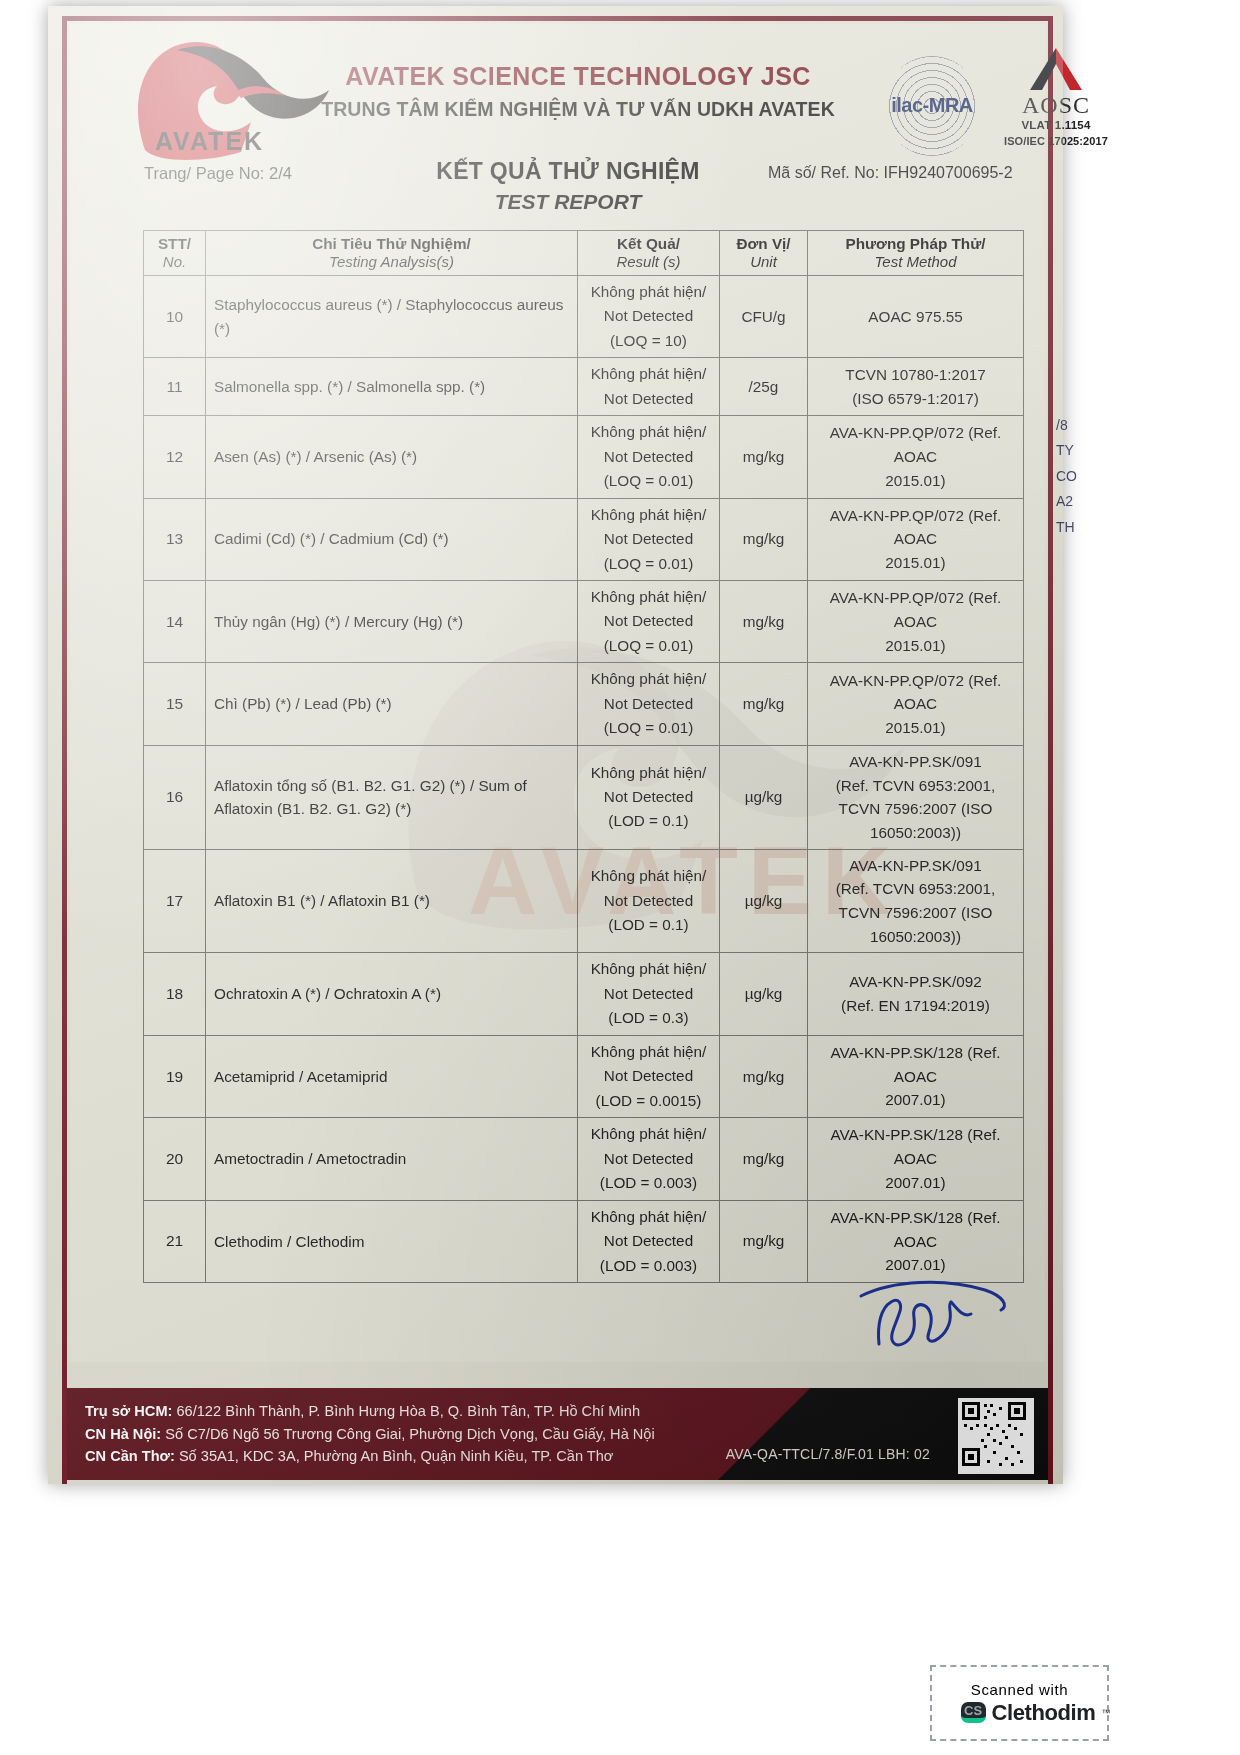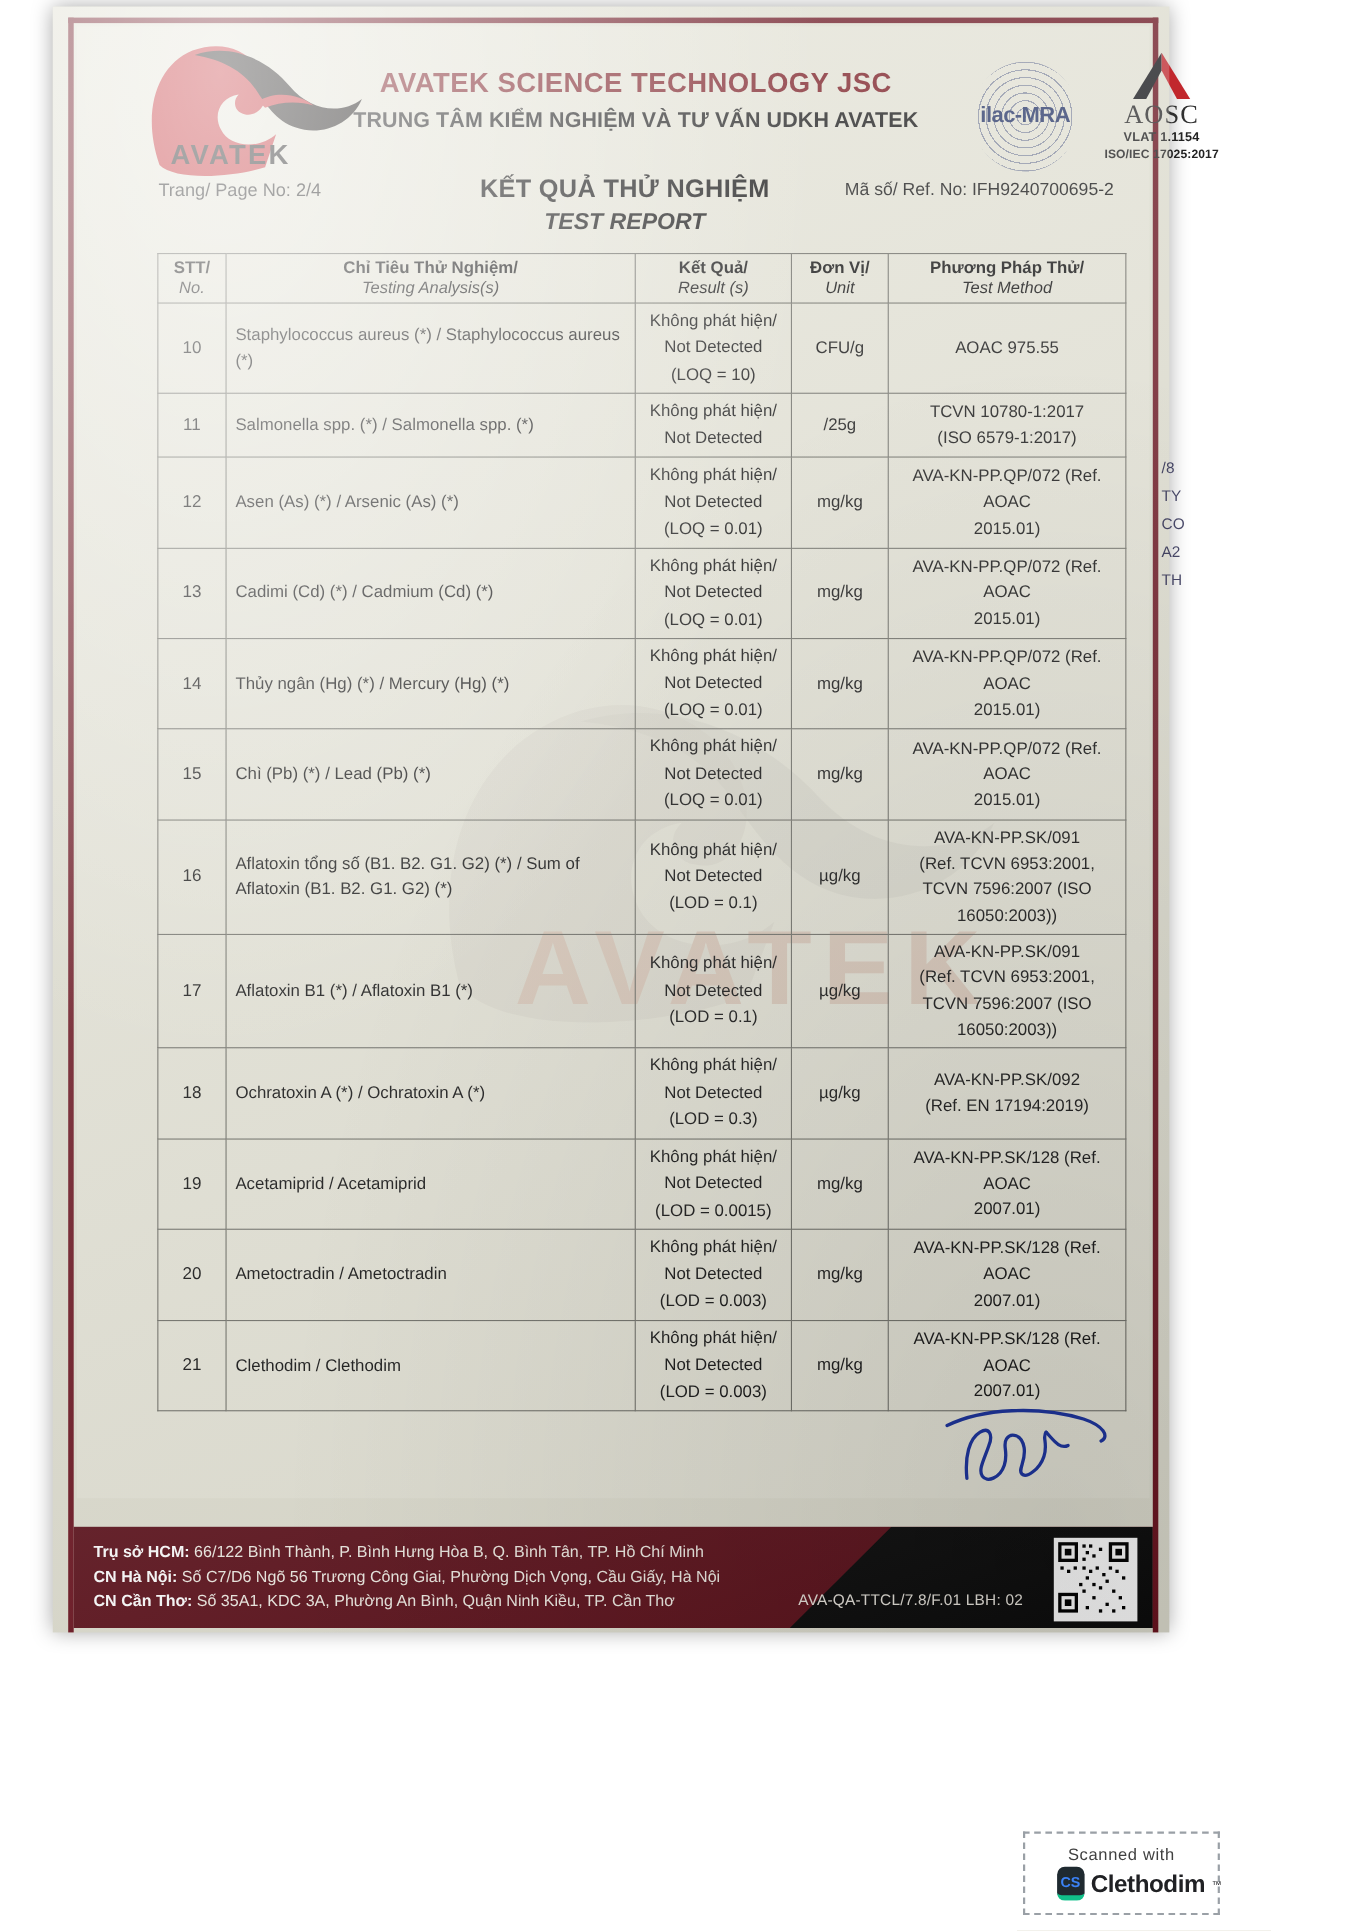--- a/index.html
+++ b/index.html
@@ -147,25 +147,25 @@
     position:absolute;right:14px;top:10px;width:72px;height:72px;background:#fff;padding:2px;
   }
   #footer .qr svg{display:block;}
 
   
   #cams{
     position:absolute;left:930px;top:1665px;width:175px;height:72px;
     border:2px dashed #9aa0a6;background:#fff;z-index:9;
     display:flex;flex-direction:column;align-items:center;justify-content:center;
   }
-  #cams .l1{font-size:15px;color:#404040;letter-spacing:.6px;margin-bottom:2px;}
+  #cams .l1{font-size:15px;color:#000000;letter-spacing:.6px;margin-bottom:2px;}
   #cams .l2{display:flex;align-items:center;gap:6px;}
   #cams .cs{
-    width:25px;height:31px;border-radius:7px;background:#1f2a30;
-    color:#3b82f6;font-size:13px;font-weight:bold;display:flex;align-items:center;justify-content:center;
+    width:25px;height:21px;border-radius:7px;background:#1f2a30;
+    color:#a3a3a3;font-size:13px;font-weight:bold;display:flex;align-items:center;justify-content:center;
     border-bottom:5px solid #11c08a;box-sizing:border-box;margin-left:32px;
   }
   #cams .nm{font-size:22px;color:#202124;font-weight:bold;letter-spacing:-.4px;}
   #cams .tm{font-size:9px;color:#202124;vertical-align:super;}
 </style>
 </head>
 <body>
 
 <div id="page">
 

